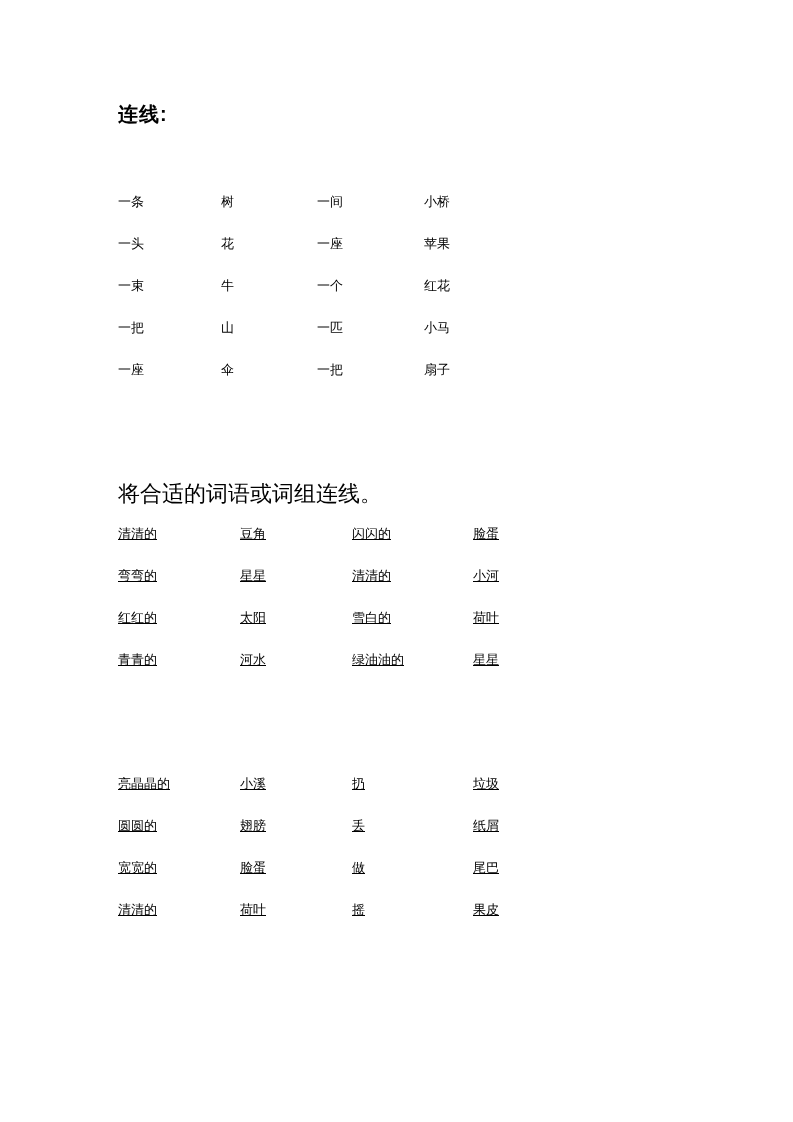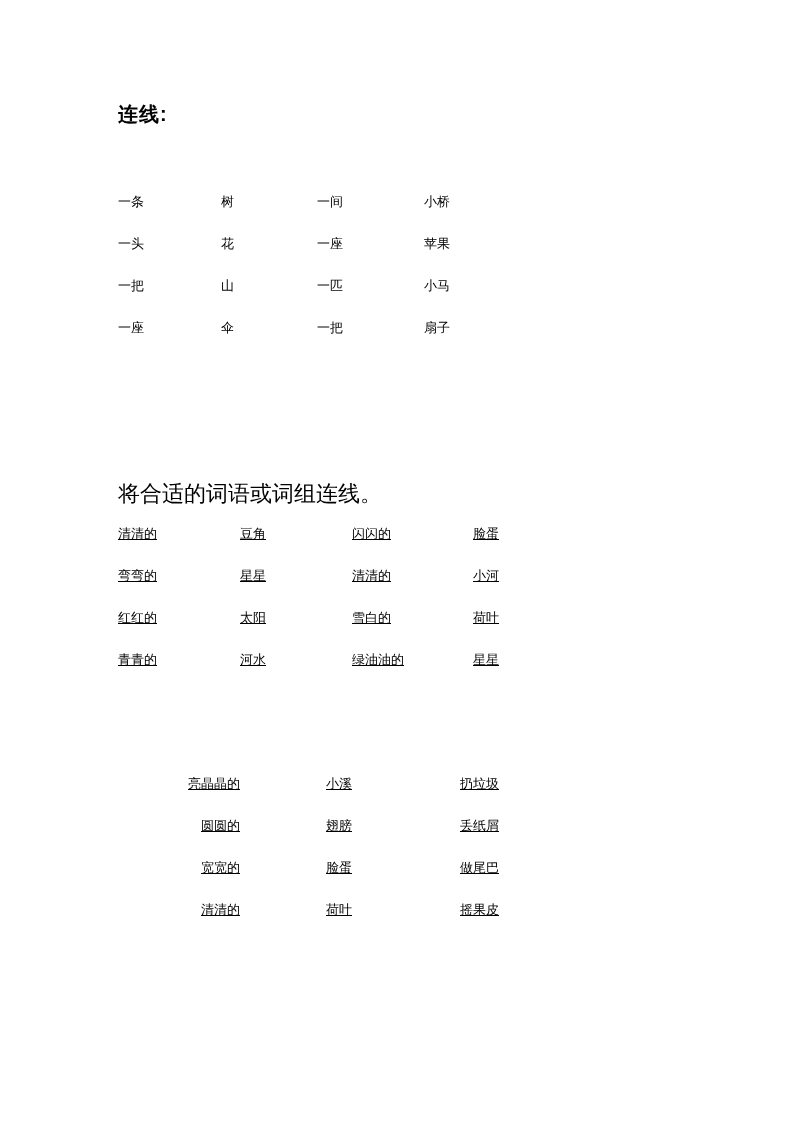--- a/index.html
+++ b/index.html
@@ -39,21 +39,21 @@
   }
   .grid .row {
     display: grid;
     height: 42px;
     align-items: center;
     font-size: 13px;
   }
   .s1 { top: 181px; }
   .s1 .row { grid-template-columns: 103px 96px 107px auto; }
   .s2 { top: 513px; }
-  .s3 { top: 763px; text-align: right; }
+  .s3 { top: 763px; }
   .s2 .row, .s3 .row { grid-template-columns: 122px 112px 121px auto; text-decoration: underline; }
   .cell { white-space: nowrap; }
 </style>
 </head>
 <body>
 
 <div class="page">
 
   <h1 class="title">连线:</h1>
 
@@ -62,20 +62,26 @@
         <span class="cell">一条</span>
         <span class="cell">树</span>
         <span class="cell">一间</span>
         <span class="cell">小桥</span>
       </div>
       <div class="row">
         <span class="cell">一头</span>
         <span class="cell">花</span>
         <span class="cell">一座</span>
         <span class="cell">苹果</span>
+      </div>
+      <div class="row">
+        <span class="cell">一束</span>
+        <span class="cell">牛</span>
+        <span class="cell">一个</span>
+        <span class="cell">红花</span>
       </div>
       <div class="row">
         <span class="cell">一把</span>
         <span class="cell">山</span>
         <span class="cell">一匹</span>
         <span class="cell">小马</span>
       </div>
       <div class="row">
         <span class="cell">一座</span>
         <span class="cell">伞</span>

